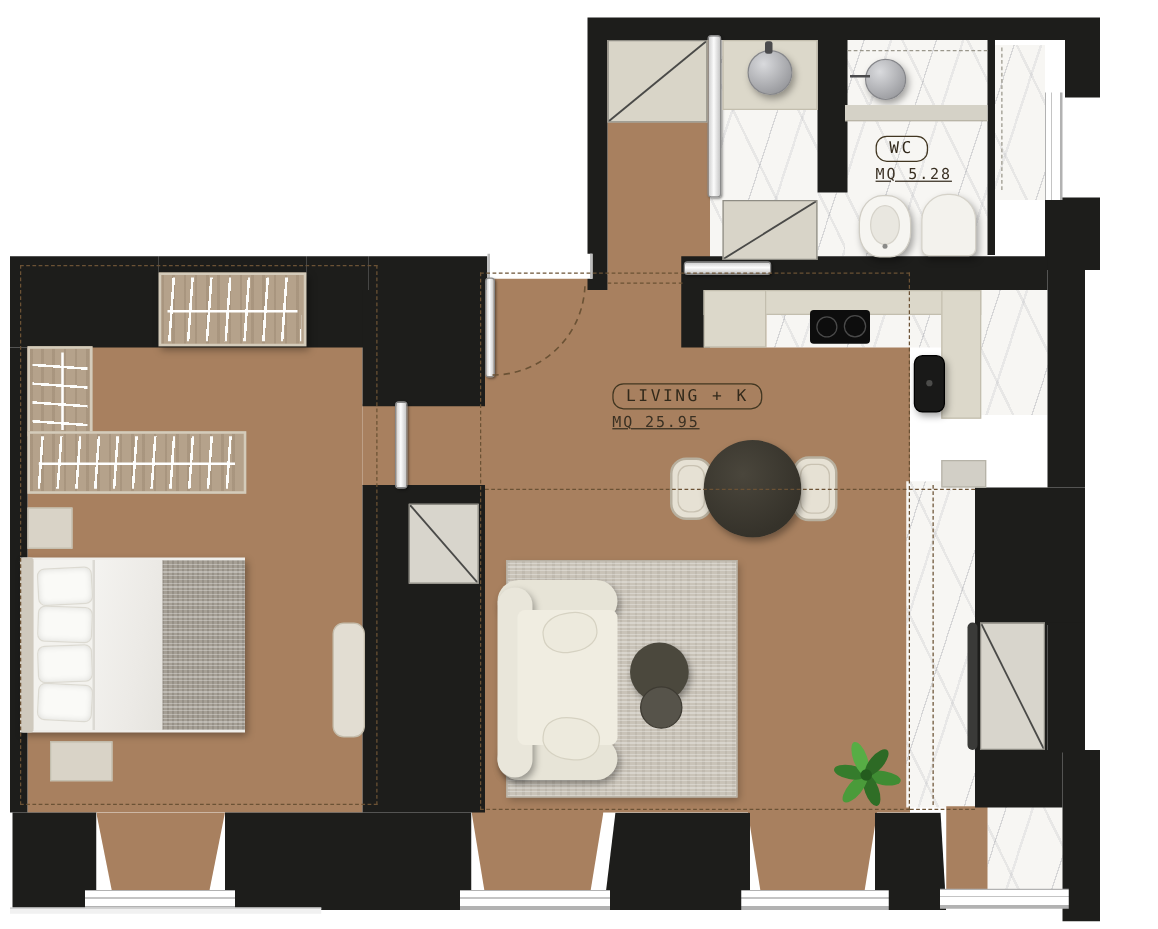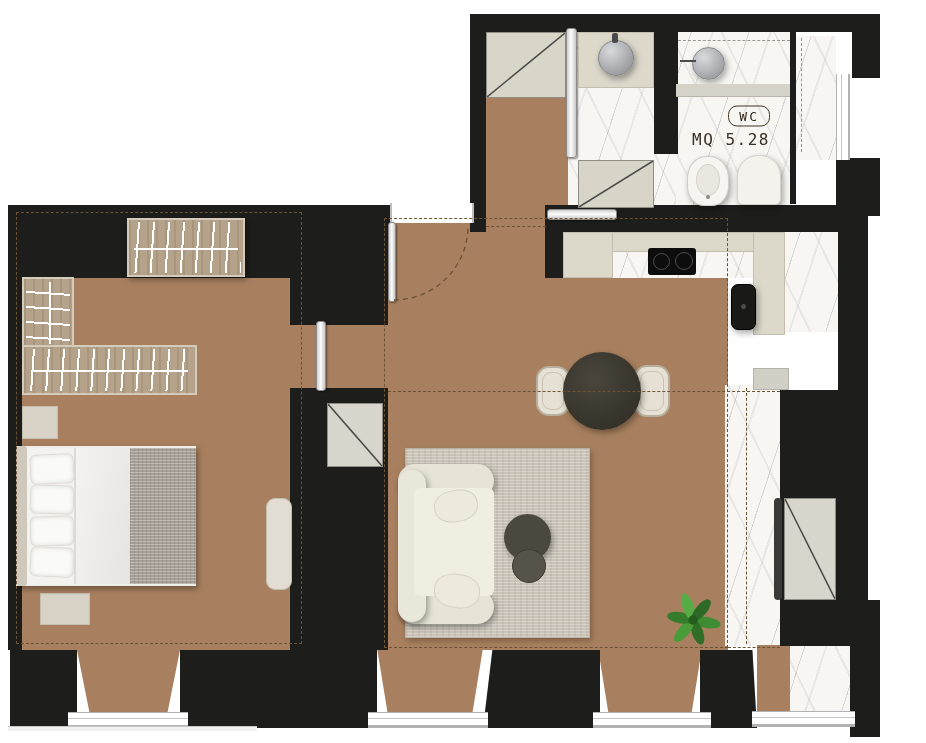--- a/index.html
+++ b/index.html
@@ -29,24 +29,24 @@
   .window-v{position:absolute;background:linear-gradient(90deg,#b2b2b2 0 1px,#ffffff 1px 5px,#c4c4c4 5px 6px,#ffffff 6px 12px,#b2b2b2 12px 13px);}
   .diag{position:absolute;inset:0;width:100%;height:100%;}
   .dash-h{position:absolute;height:0;border-top:1px dashed #6b5235;}
   .dash-v{position:absolute;width:0;border-left:1px dashed #6b5235;}
   .dash-rect{position:absolute;border:1px dashed #6b5235;box-sizing:border-box;}
   .rug{position:absolute;background-color:#c9c3b8;border:1px solid #b7b0a3;box-sizing:border-box;
       background-image:repeating-linear-gradient(0deg, rgba(255,255,255,.30) 0 1px, rgba(0,0,0,0) 1px 3px),
       repeating-linear-gradient(90deg, rgba(110,104,92,.10) 0 2px, rgba(0,0,0,0) 2px 6px);
       box-shadow:2px 3px 6px rgba(0,0,0,.25);}
   .soft{box-shadow:2px 3px 6px rgba(0,0,0,.35);}
-  .room-label{position:absolute;transform:translate(-50%,-50%);text-align:right;white-space:nowrap;z-index:40;}
+  .room-label{position:absolute;transform:translate(-50%,-50%);text-align:left;white-space:nowrap;z-index:40;}
   .label-box{display:inline-block;border:1.5px solid #413621;border-radius:9px;padding:2px 10px;
       font-size:13px;letter-spacing:2px;color:#32291b;}
-  .label-area{display:block;margin-top:3px;font-size:16px;letter-spacing:1.5px;color:#3a3023;}
+  .label-area{display:block;margin-top:3px;font-size:12px;letter-spacing:1.5px;color:#3a3023;text-decoration:underline;}
   .burner{position:absolute;border:1.5px solid #4a4a4a;border-radius:50%;box-sizing:border-box;}
   .pillow{position:absolute;background:#fafaf7;border:1px solid #dcdad2;border-radius:6px;box-shadow:inset 0 0 5px rgba(0,0,0,.12);}
 </style>
 </head>
 <body>
 
 <div id="plan">
 
   <div class="parquet" style="left:486px;top:30px;width:82px;height:202px;"></div>
   <div class="marble" style="left:568px;top:30px;width:86px;height:180px;"></div>
@@ -231,18 +231,22 @@
 
   <div class="dash-rect" style="left:16px;top:212px;width:286px;height:432px;"></div>
   <div class="dash-rect" style="left:384px;top:218px;width:344px;height:430px;"></div>
   <div class="dash-h" style="left:388px;top:391px;width:392px;"></div>
   <div class="dash-v" style="left:746px;top:388px;height:256px;"></div>
   <div class="dash-h" style="left:486px;top:226px;width:60px;"></div>
   <div class="dash-h" style="left:678px;top:40px;width:112px;border-top-color:#9a978c;"></div>
   <div class="dash-v" style="left:801px;top:38px;height:114px;border-left-color:#9a978c;"></div>
   <div class="dash-h" style="left:728px;top:647px;width:52px;"></div>
 
+  <div class="room-label" style="left:550px;top:325px;">
+    <span class="label-box">LIVING + K</span>
+    <span class="label-area">MQ 25.95</span>
+  </div>
   <div class="room-label" style="left:731px;top:127px;">
     <span class="label-box">WC</span>
     <span class="label-area">MQ 5.28</span>
   </div>
 
 </div>
 
 </body></html>

